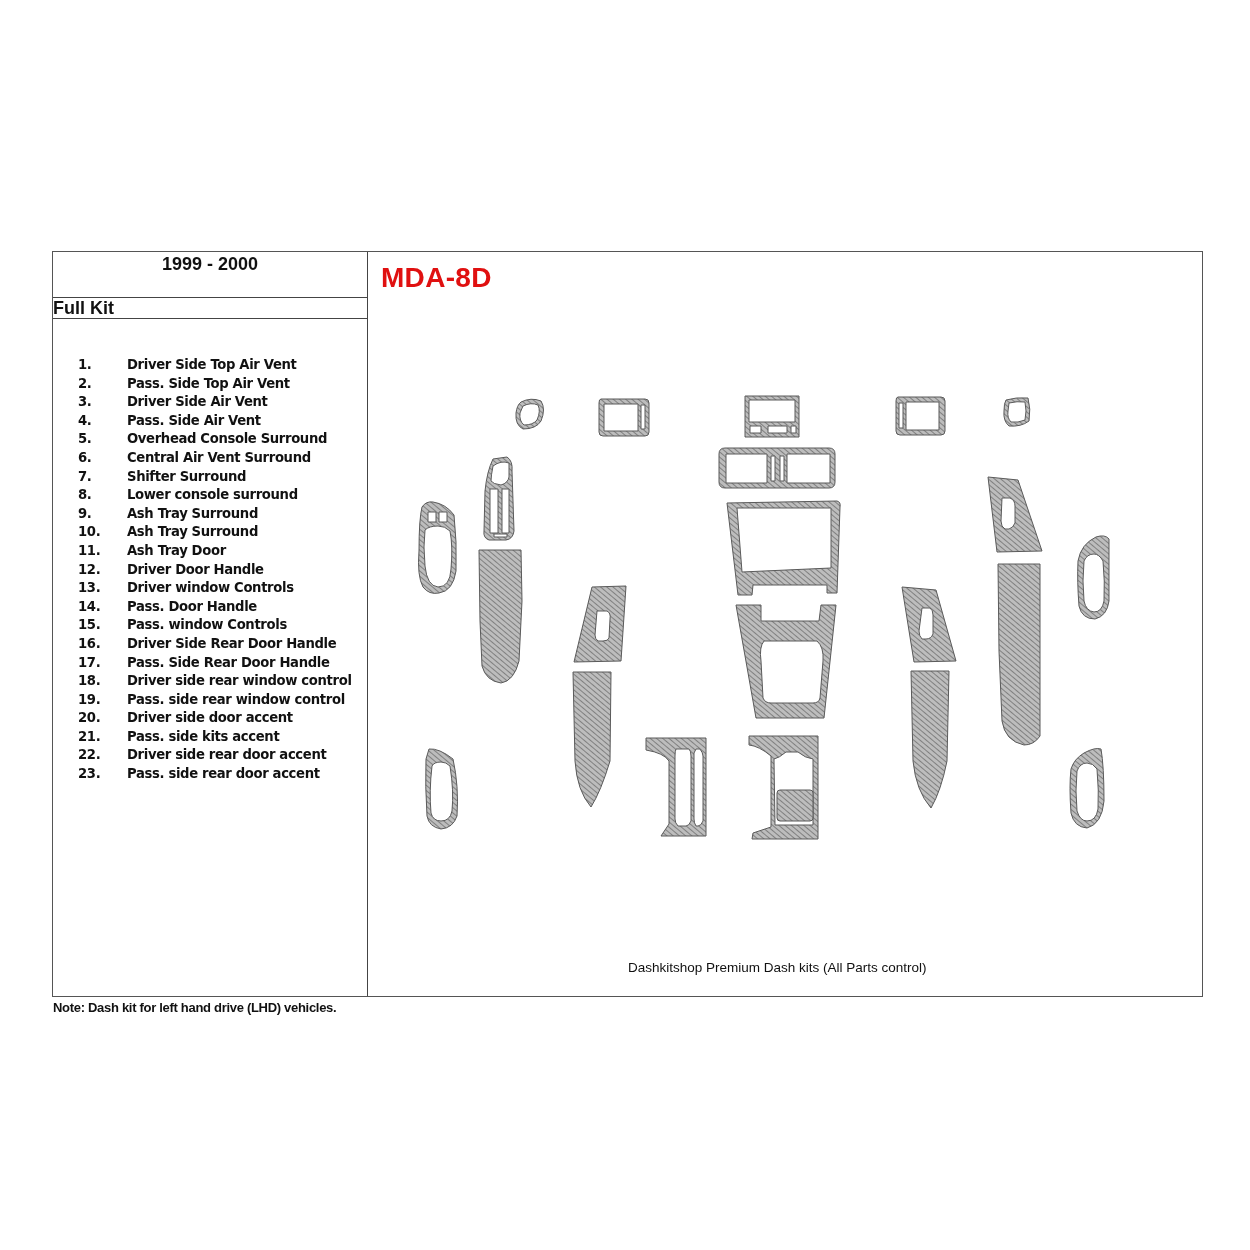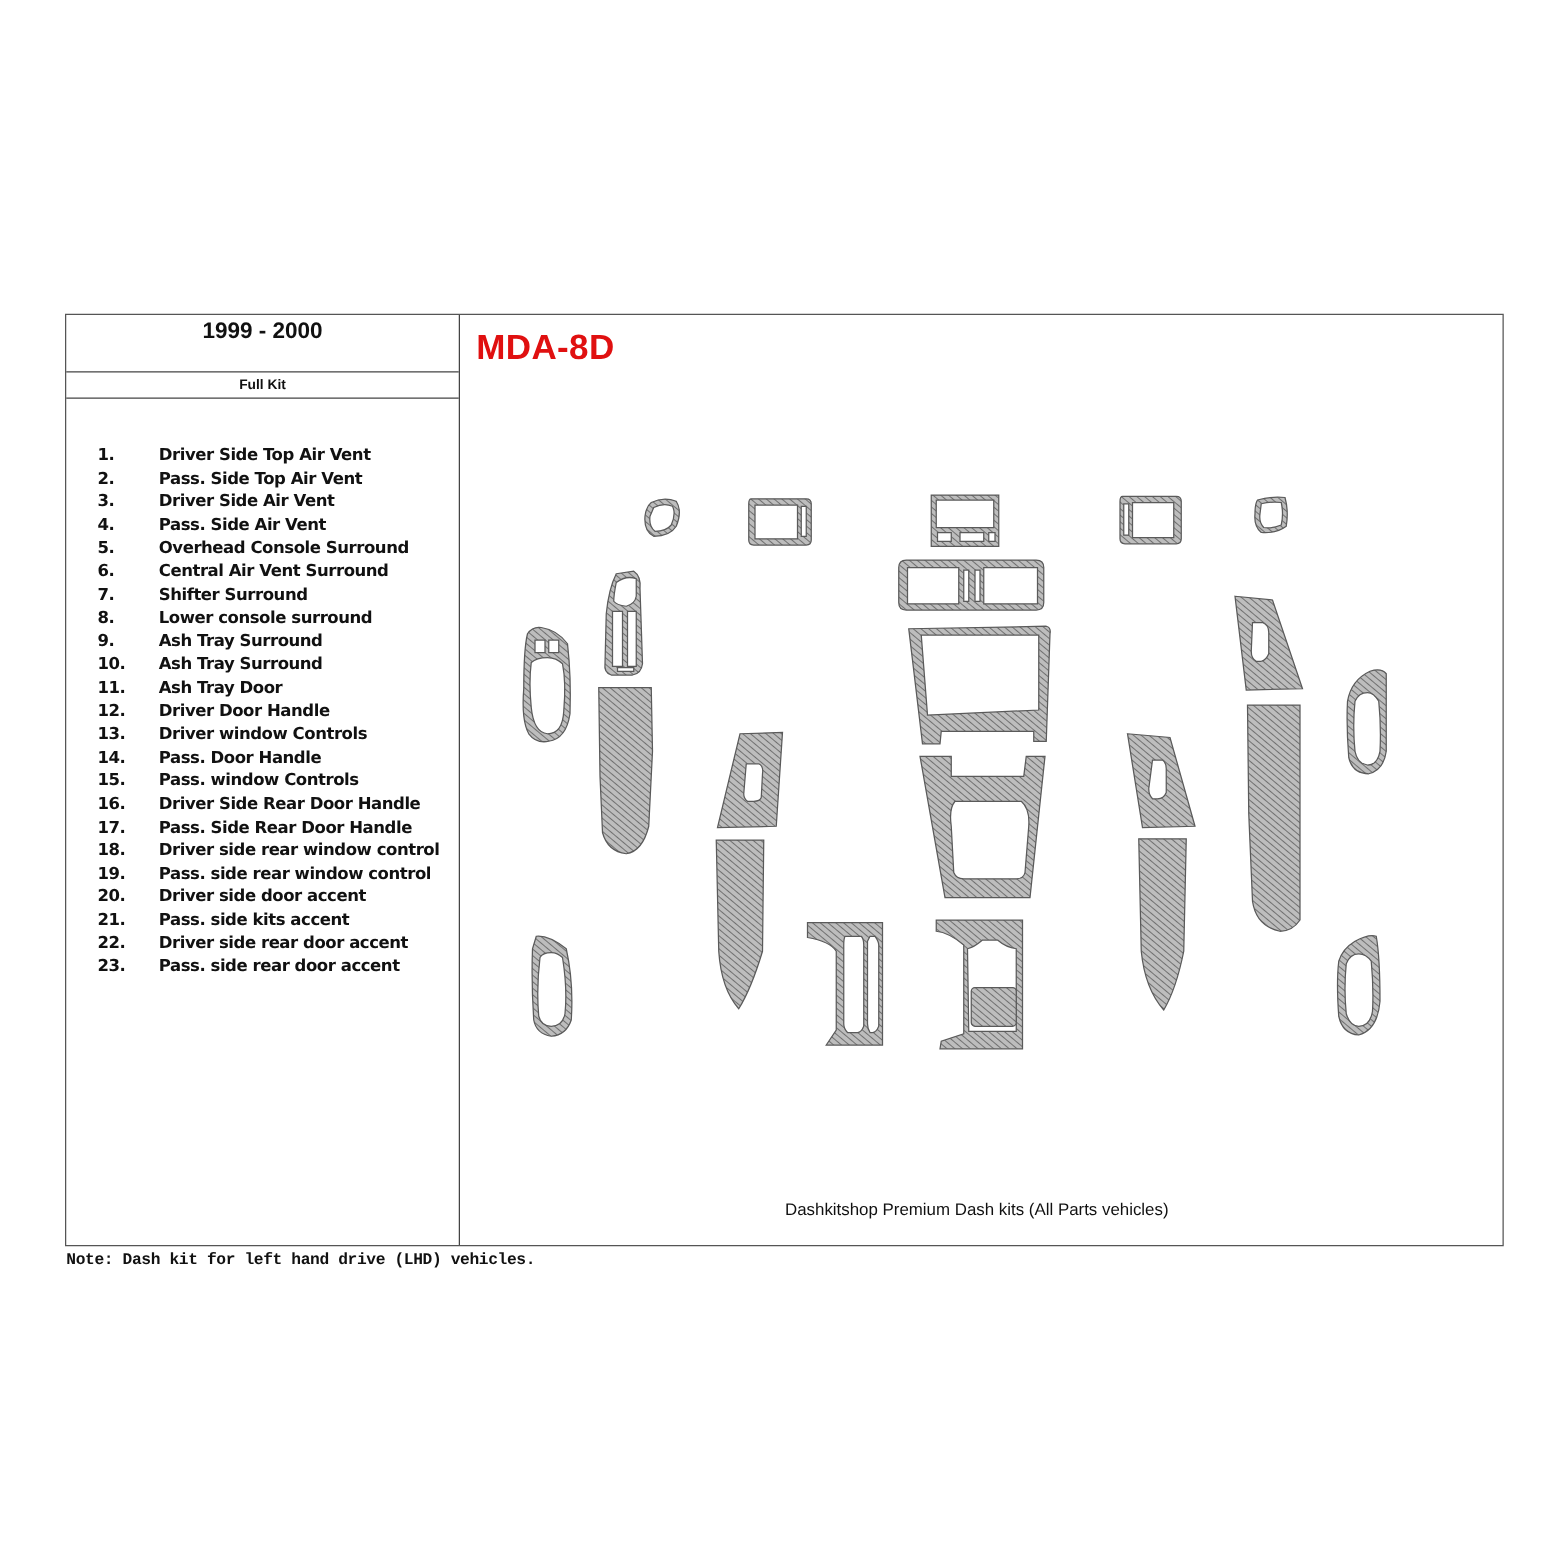--- a/index.html
+++ b/index.html
@@ -1,28 +1,28 @@
 <!DOCTYPE html>
 <html><head>
 <meta charset="utf-8">
 <style>
   html, body { margin:0; padding:0; background:#ffffff; }
   body { width:1250px; height:1250px; position:relative; overflow:hidden; font-family:"Liberation Sans", sans-serif; color:#111; }
   .sheet { position:absolute; left:52px; top:251px; width:1151px; height:746px; border:1.5px solid #555; box-sizing:border-box; }
   .left-col { position:absolute; left:0; top:0; width:315px; height:100%; border-right:1.5px solid #444; box-sizing:border-box; }
   .id-row { height:32px; border-bottom:1.5px solid #444; box-sizing:border-box; text-align:center; font-weight:bold; font-size:25px; line-height:32px; }
   .model-row { height:46px; border-bottom:1.5px solid #444; box-sizing:border-box; text-align:center; font-weight:bold; font-size:18px; line-height:22px; padding-top:1px; }
-  .kit-row { height:21px; border-bottom:1.5px solid #444; box-sizing:border-box; text-align:center; font-weight:bold; font-size:11px; line-height:20px; }
+  .kit-row { height:21px; border-bottom:1.5px solid #444; box-sizing:border-box; text-align:left; font-weight:bold; font-size:18px; line-height:20px; }
   .parts-list { list-style:none; margin:17px; padding:20px 0 0 8px; }
   .parts-list li { height:18.6px; font-size:13.2px; font-weight:bold; line-height:18.6px; white-space:nowrap; font-family:"DejaVu Sans", sans-serif; letter-spacing:-0.35px; }
   .parts-list .num { display:inline-block; width:49px; }
   .code { position:absolute; left:328px; top:10px; font-size:28px; font-weight:bold; color:#e01010; letter-spacing:0.3px; }
   .diagram { position:absolute; left:316px; top:0; width:833px; height:744px; }
   .footer-caption { position:absolute; left:575px; top:708px; font-size:13.5px; color:#111; }
-  .note { position:absolute; left:53px; top:1000px; font-size:13px; font-weight:bold; font-family:Liberation Mono, monospace; letter-spacing:-0.3px; }
+  .note { position:absolute; left:53px; top:1000px; font-size:13px; font-weight:bold; font-family:Liberation Sans, sans-serif; letter-spacing:-0.3px; }
 </style>
 </head>
 <body>
 
 <div class="sheet">
   <div class="left-col">
     <div class="model-row">
       <div>1999 - 2000</div>
     </div>
     <div class="kit-row">Full Kit</div>
@@ -105,16 +105,16 @@
       <path d="M997 563 L1039 563 L1039 735 Q1033 744 1023 744 Q1004 740 1001 720 L998 650 Z"></path>
 
       <path d="M901 586 L935 589 L955 660 L913 661 Z M921 607 L929 607 Q932 609 932 614 L932 633 Q930 638 925 638 L921 638 Q918 635 918 630 Z"></path>
 
       <path d="M910 670 L948 670 L946 760 Q940 790 930 807 Q915 790 912 760 Z"></path>
 
       <path d="M1083 752 Q1094 746 1100 748 Q1103 765 1103 800 Q1101 823 1086 827 Q1073 826 1070 812 Q1068 785 1070 768 Q1073 758 1083 752 Z M1076 770 Q1074 790 1076 810 Q1079 820 1086 820 Q1095 820 1097 808 Q1098 790 1096 768 Q1092 762 1086 762 Q1079 762 1076 770 Z"></path>
     </g>
   </svg>
 
-  <div class="footer-caption">Dashkitshop Premium Dash kits (All Parts vehicles)</div>
+  <div class="footer-caption">Dashkitshop Premium Dash kits (All Parts control)</div>
 </div>
 
 <div class="note">Note: Dash kit for left hand drive (LHD)  vehicles.</div>
 
 </body></html>

